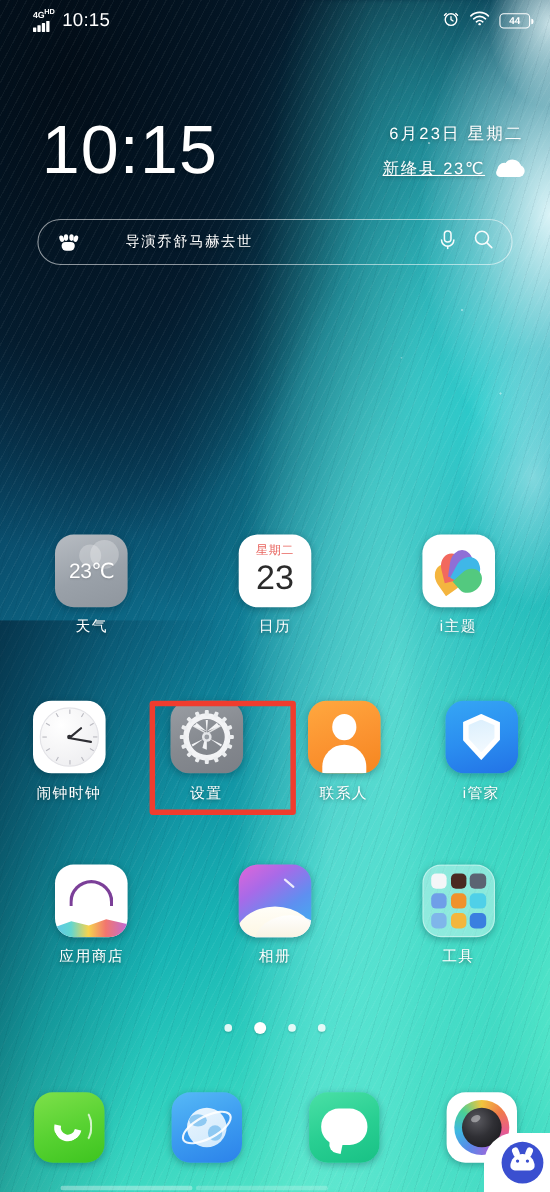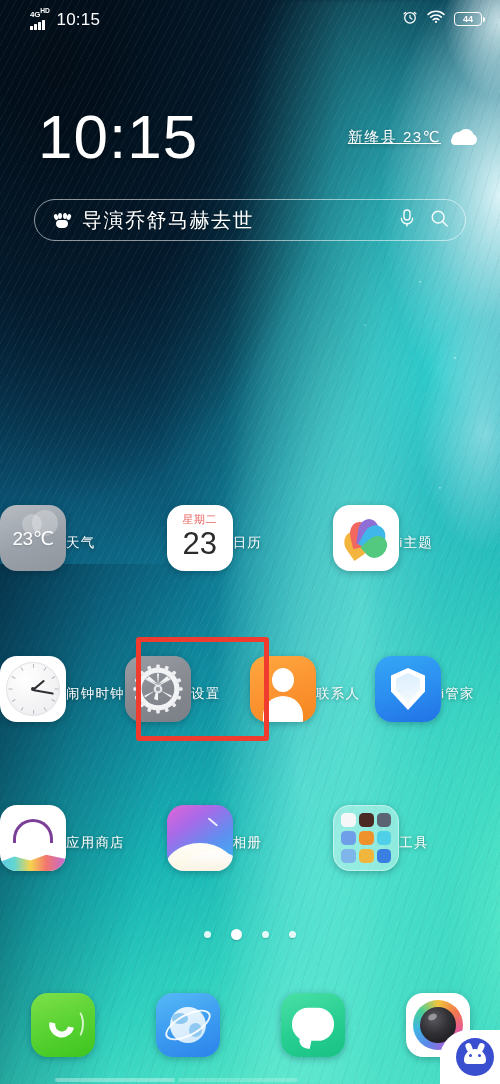--- a/index.html
+++ b/index.html
@@ -138,36 +138,37 @@
   .paw-icon {
     position: relative; width: 17px; height: 15px; flex: 0 0 auto; margin-right: 12px;
   }
   .paw-icon span { position: absolute; background: #fff; border-radius: 50%; }
   .paw-icon .p1 { width: 4px; height: 5.5px; left: 0.5px; top: 1px; transform: rotate(-20deg); }
   .paw-icon .p2 { width: 4px; height: 6px; left: 5px; top: 0; }
   .paw-icon .p3 { width: 4px; height: 6px; left: 9.5px; top: 0; }
   .paw-icon .p4 { width: 4px; height: 5.5px; left: 13.5px; top: 1px; transform: rotate(20deg); }
   .paw-icon .pad { width: 12px; height: 8px; left: 2.5px; bottom: 0; border-radius: 6px 6px 7px 7px; }
   .search-text {
-    flex: 1; font-size: 20px; letter-spacing: 1.5px;
+    flex: 1; font-size: 13px; letter-spacing: 1.5px;
     white-space: nowrap; overflow: hidden;
     text-shadow: 0 1px 3px rgba(0,0,0,.28);
+    margin-left: 32px;
   }
   .sb-icon { flex: 0 0 auto; margin-left: 14px; opacity: .95; }
 
   
   .app-row {
     position: absolute; left: 0; right: 0; height: 104px;
     display: flex; z-index: 25;
   }
   #row-1 { top: 486px; }
   #row-2 { top: 637px; }
   #row-3 { top: 786px; }
   .app-cell {
-    flex: 1 1 0; display: flex; flex-direction: row;
+    flex: 1 1 0; display: flex; flex-direction: column;
     align-items: center; justify-content: flex-start;
   }
   .app-icon {
     width: 66px; height: 66px; border-radius: 17px;
     position: relative; overflow: hidden;
     box-shadow: 0 2px 7px rgba(0,20,35,.28);
     flex: 0 0 auto;
   }
   .app-label {
     margin-top: 9px; font-size: 13.5px; color: #fff;
@@ -520,20 +521,21 @@
       </span>
       <span class="battery">
         <span class="battery-text">44</span>
       </span>
     </div>
   </div>
 
   <div id="clock-widget">
     <div id="big-clock">10:15</div>
     <div class="wx-col">
+      <div class="wx-date">6月23日 星期二</div>
       <div class="wx-row">
         <div class="wx-loc">新绛县 23℃</div>
         <div class="cloud-icon">
           <span class="c1"></span>
             <span class="c2"></span>
             <span class="c3"></span>
             <span class="cb"></span>
         </div>
       </div>
     </div>

